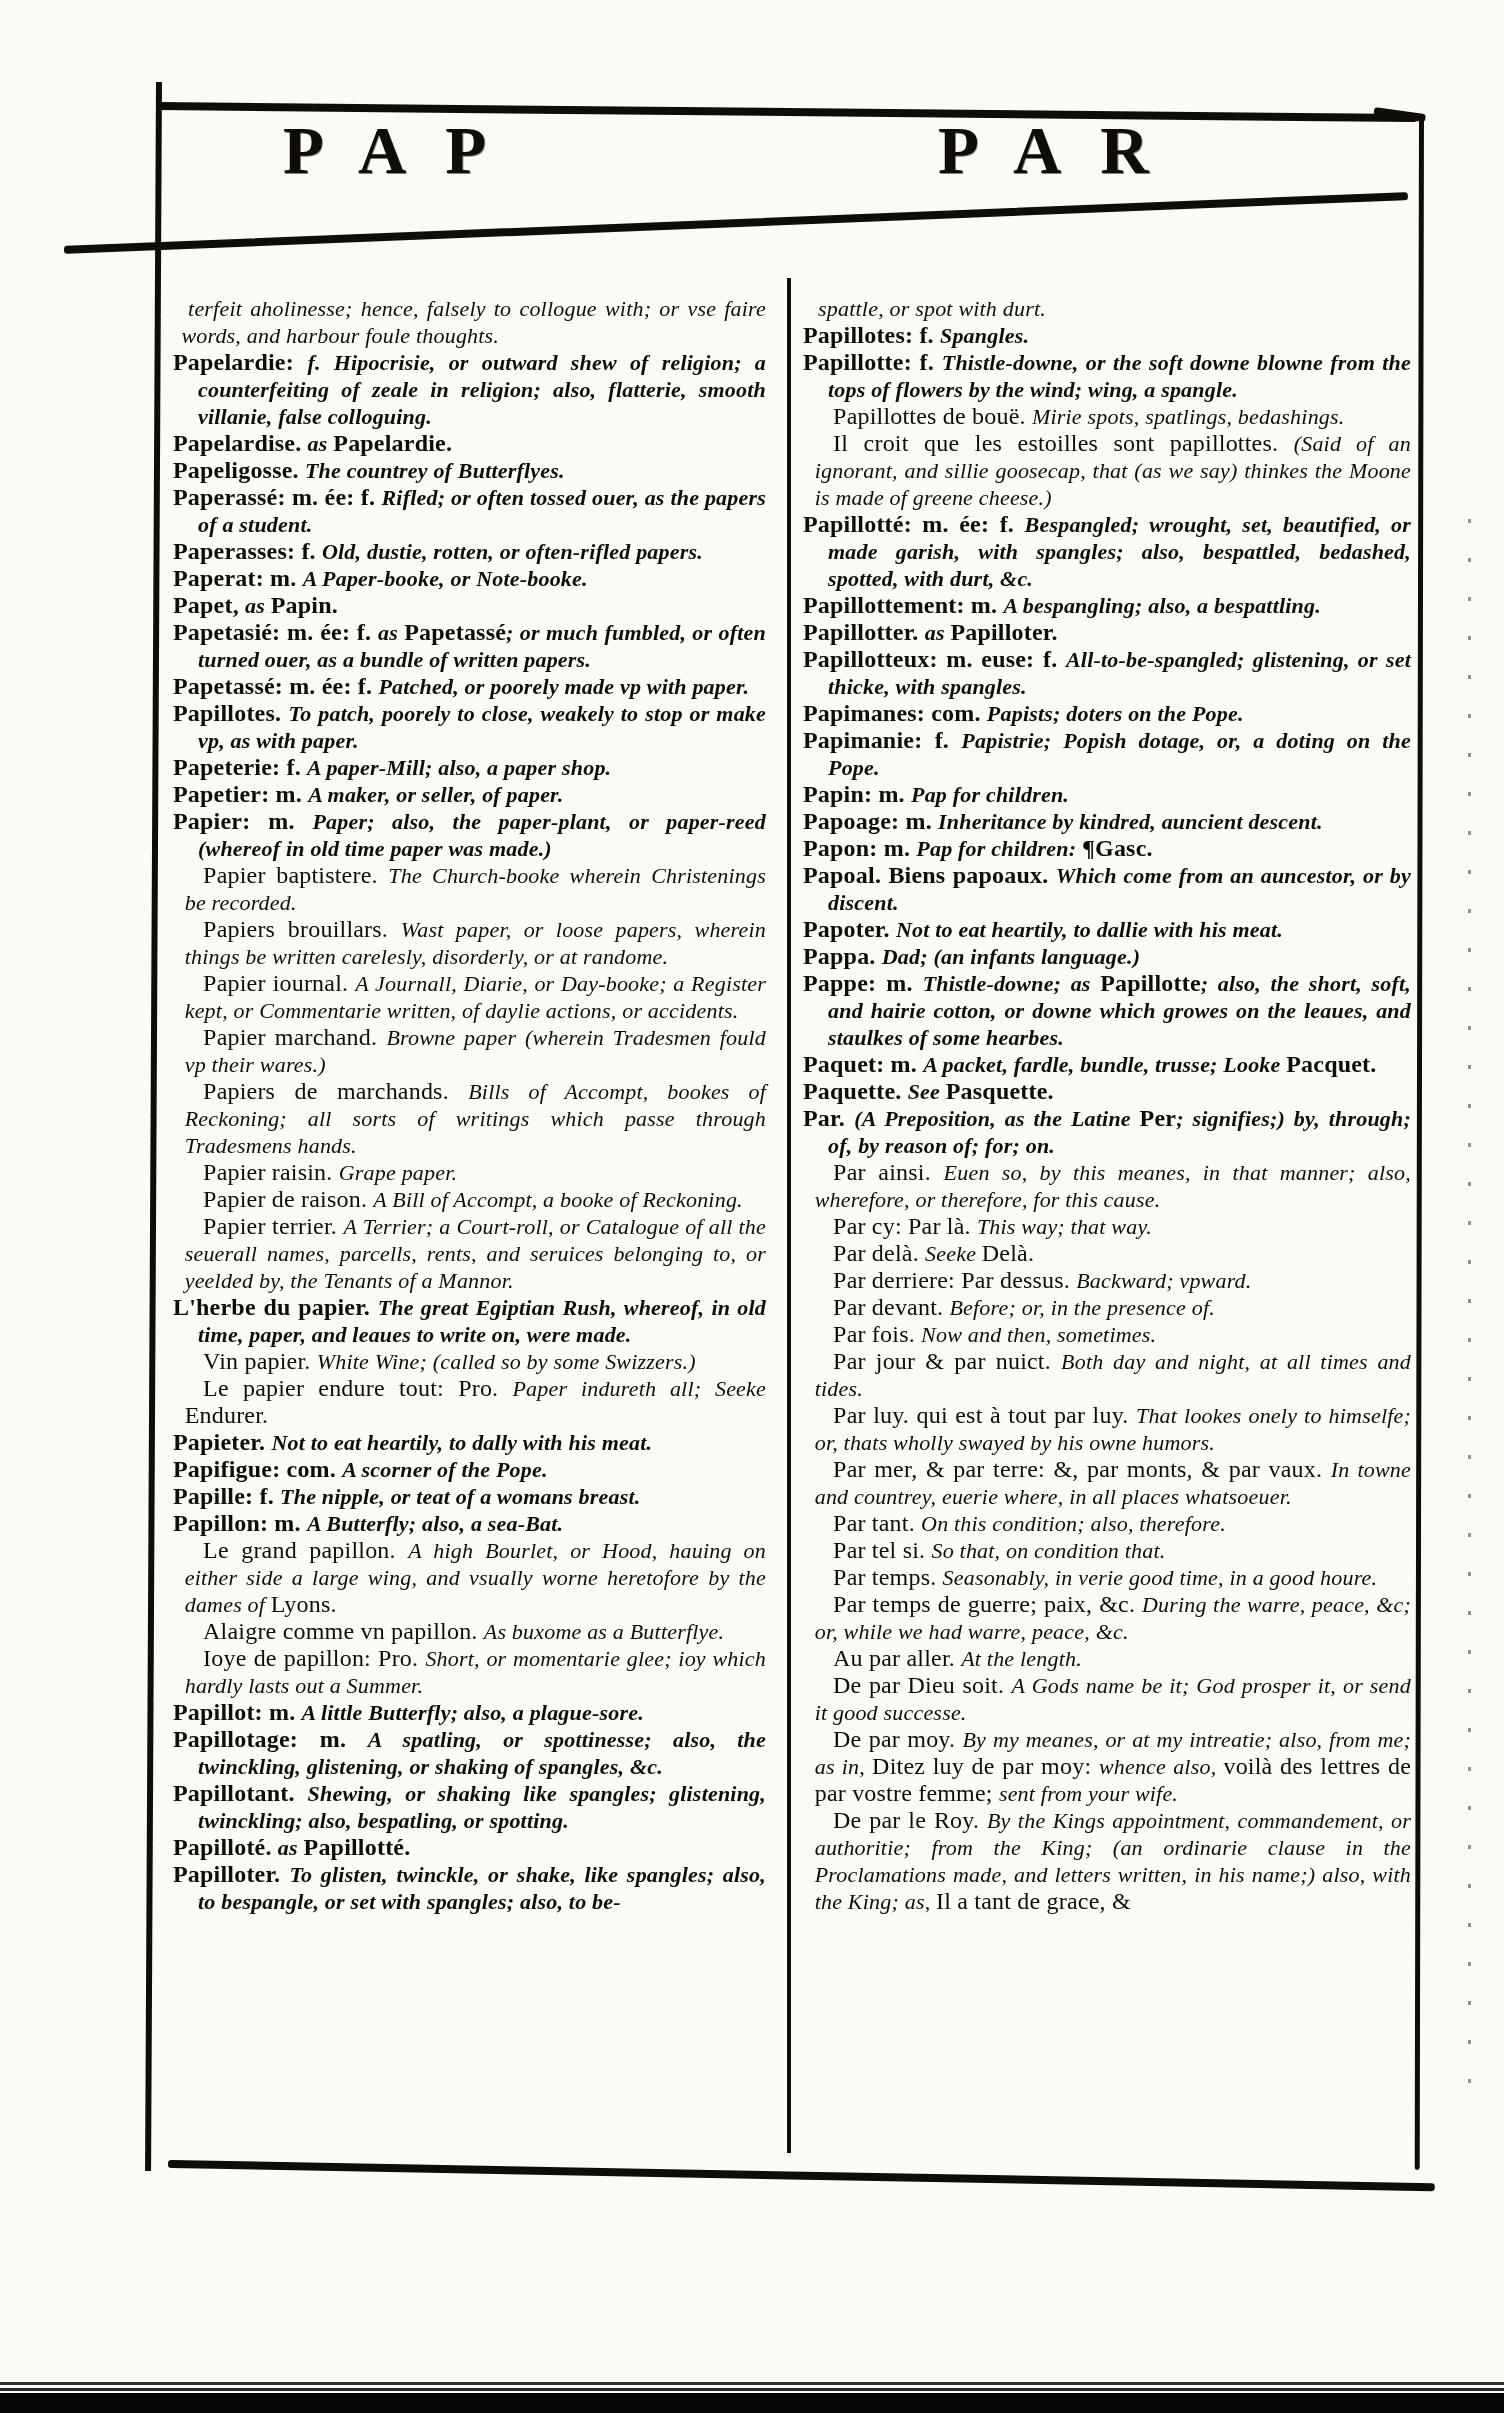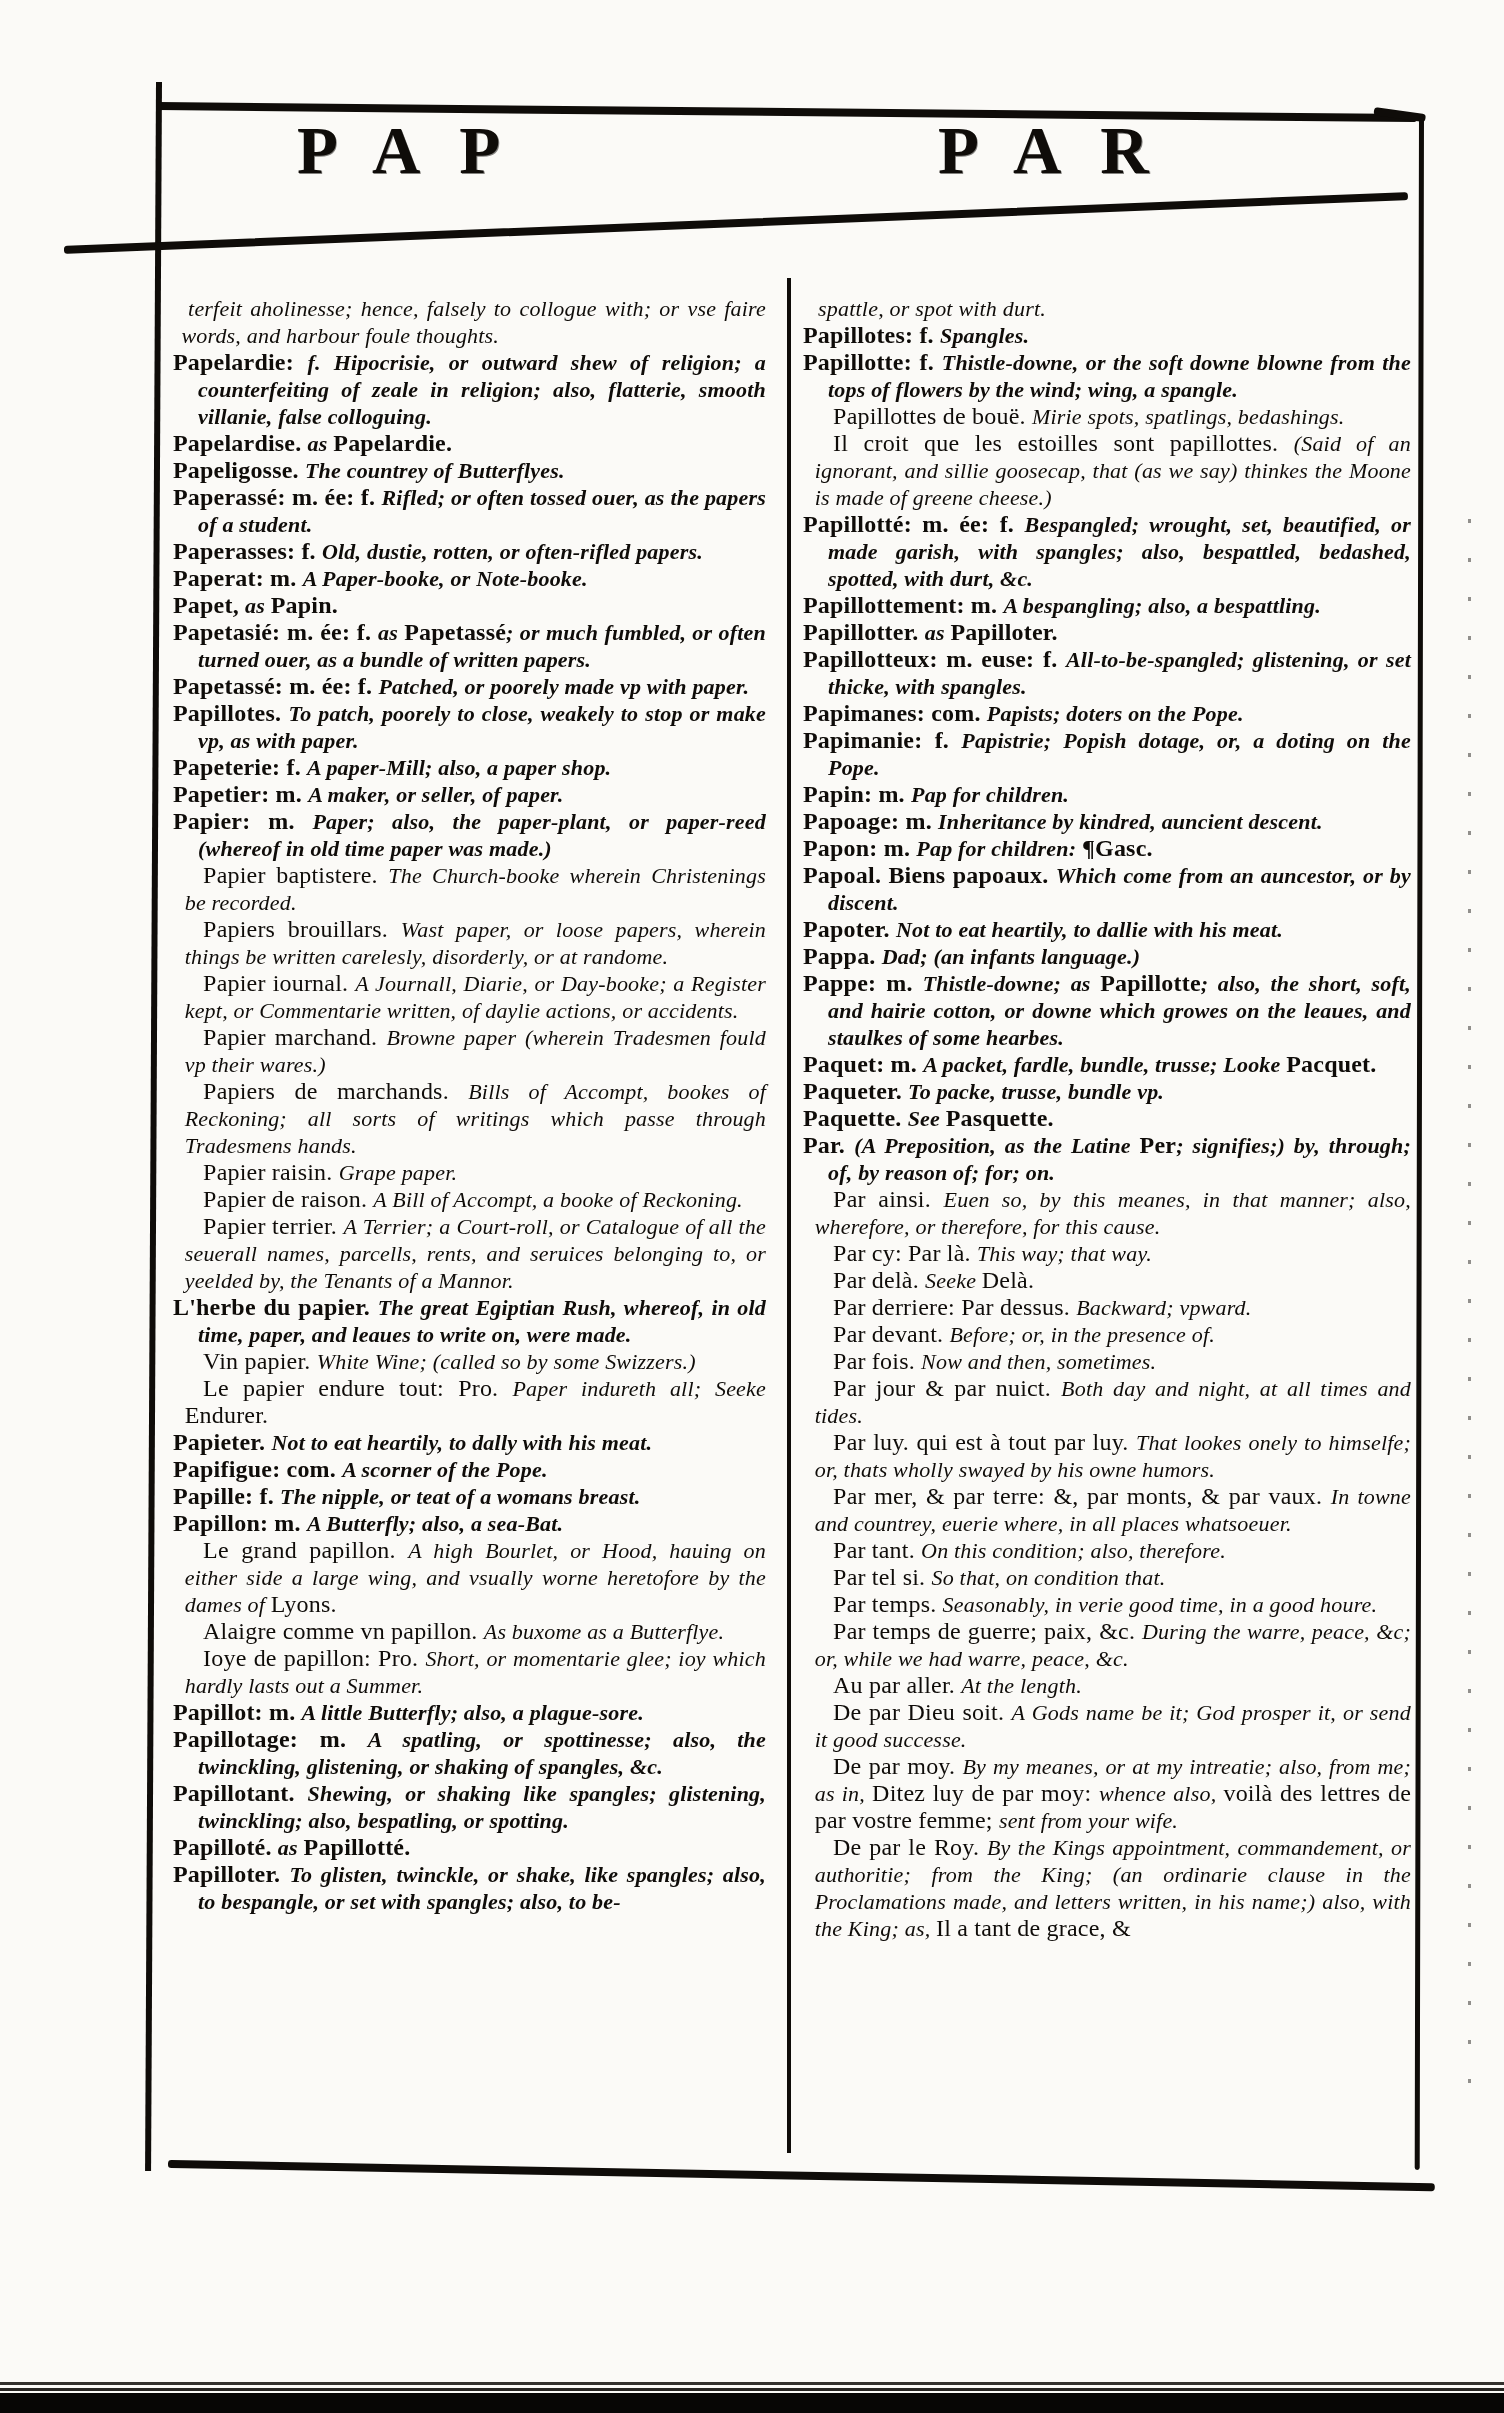--- a/index.html
+++ b/index.html
@@ -22,21 +22,21 @@
   #scan-line-1{left:0;top:2382px;width:1505px;height:3.4px;opacity:.85;}
   #scan-line-2{left:0;top:2388px;width:1505px;height:3.4px;opacity:.9;}
   #scan-band{left:0;top:2393px;width:1505px;height:20px;background:#070605;}
   #edge-dots{position:absolute;left:1468px;top:519px;width:2.5px;height:1575px;
     background:repeating-linear-gradient(to bottom,var(--ink,#0f0c09) 0 4.2px,transparent 4.2px 39px);opacity:.45;}
   .runhead{
     position:absolute;top:112px;
     font-size:67px;font-weight:bold;letter-spacing:39px;
     text-shadow:0.8px 0.8px 0 rgba(10,8,6,.5);
   }
-  #head-left{left:283px;margin-left:14px;}
+  #head-left{left:283px;}
   #head-right{left:938px;}
   .col{position:absolute;top:295px;text-align:justify;}
   #col-left{left:173px;width:593px;}
   #col-right{left:803px;width:608px;}
   p.entry{margin:0;font-size:22px;line-height:27px;letter-spacing:0.2px;}
   p.entry .ro{font-size:24px;font-style:normal;}
   p.entry .it{font-style:italic;}
   p.main{padding-left:25px;text-indent:-25px;font-weight:bold;}
   p.sub{padding-left:11.7px;text-indent:18.4px;}
   p.cont{padding-left:8.4px;text-indent:6.7px;}
@@ -112,21 +112,20 @@
     <p class="entry main"><span class="ro">Papimanes: com. </span><span class="it">Papists; doters on the Pope.</span></p>
     <p class="entry main"><span class="ro">Papimanie: f. </span><span class="it">Papistrie; Popish dotage, or, a doting on the Pope.</span></p>
     <p class="entry main"><span class="ro">Papin: m. </span><span class="it">Pap for children.</span></p>
     <p class="entry main"><span class="ro">Papoage: m. </span><span class="it">Inheritance by kindred, auncient descent.</span></p>
     <p class="entry main"><span class="ro">Papon: m. </span><span class="it">Pap for children: </span><span class="ro">¶Gasc.</span></p>
     <p class="entry main"><span class="ro">Papoal. Biens papoaux. </span><span class="it">Which come from an auncestor, or by discent.</span></p>
     <p class="entry main"><span class="ro">Papoter. </span><span class="it">Not to eat heartily, to dallie with his meat.</span></p>
     <p class="entry main"><span class="ro">Pappa. </span><span class="it">Dad; (an infants language.)</span></p>
     <p class="entry main"><span class="ro">Pappe: m. </span><span class="it">Thistle-downe; as </span><span class="ro">Papillotte</span><span class="it">; also, the short, soft, and hairie cotton, or downe which growes on the leaues, and staulkes of some hearbes.</span></p>
     <p class="entry main"><span class="ro">Paquet: m. </span><span class="it">A packet, fardle, bundle, trusse; Looke </span><span class="ro">Pacquet.</span></p>
-    <p class="entry main"><span class="ro">Paqueter. </span><span class="it">To packe, trusse, bundle vp.</span></p>
     <p class="entry main"><span class="ro">Paquette. </span><span class="it">See </span><span class="ro">Pasquette.</span></p>
     <p class="entry main"><span class="ro">Par. </span><span class="it">(A Preposition, as the Latine </span><span class="ro">Per</span><span class="it">; signifies;) by, through; of, by reason of; for; on.</span></p>
     <p class="entry sub"><span class="ro">Par ainsi. </span><span class="it">Euen so, by this meanes, in that manner; also, wherefore, or therefore, for this cause.</span></p>
     <p class="entry sub"><span class="ro">Par cy: Par là. </span><span class="it">This way; that way.</span></p>
     <p class="entry sub"><span class="ro">Par delà. </span><span class="it">Seeke </span><span class="ro">Delà.</span></p>
     <p class="entry sub"><span class="ro">Par derriere: Par dessus. </span><span class="it">Backward; vpward.</span></p>
     <p class="entry sub"><span class="ro">Par devant. </span><span class="it">Before; or, in the presence of.</span></p>
     <p class="entry sub"><span class="ro">Par fois. </span><span class="it">Now and then, sometimes.</span></p>
     <p class="entry sub"><span class="ro">Par jour &amp; par nuict. </span><span class="it">Both day and night, at all times and tides.</span></p>
     <p class="entry sub"><span class="ro">Par luy. qui est à tout par luy. </span><span class="it">That lookes onely to himselfe; or, thats wholly swayed by his owne humors.</span></p>

